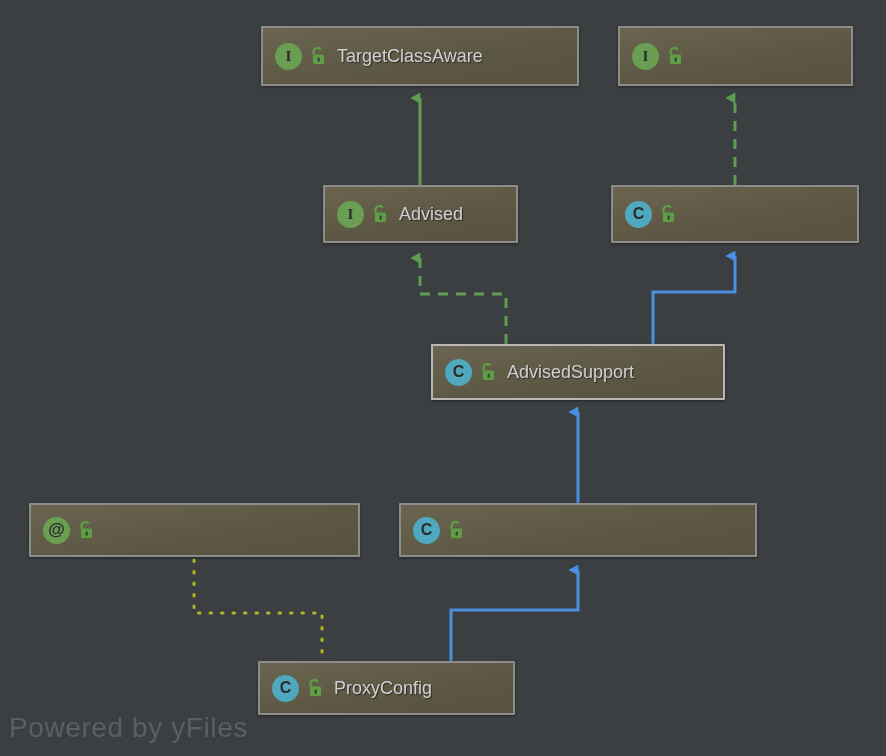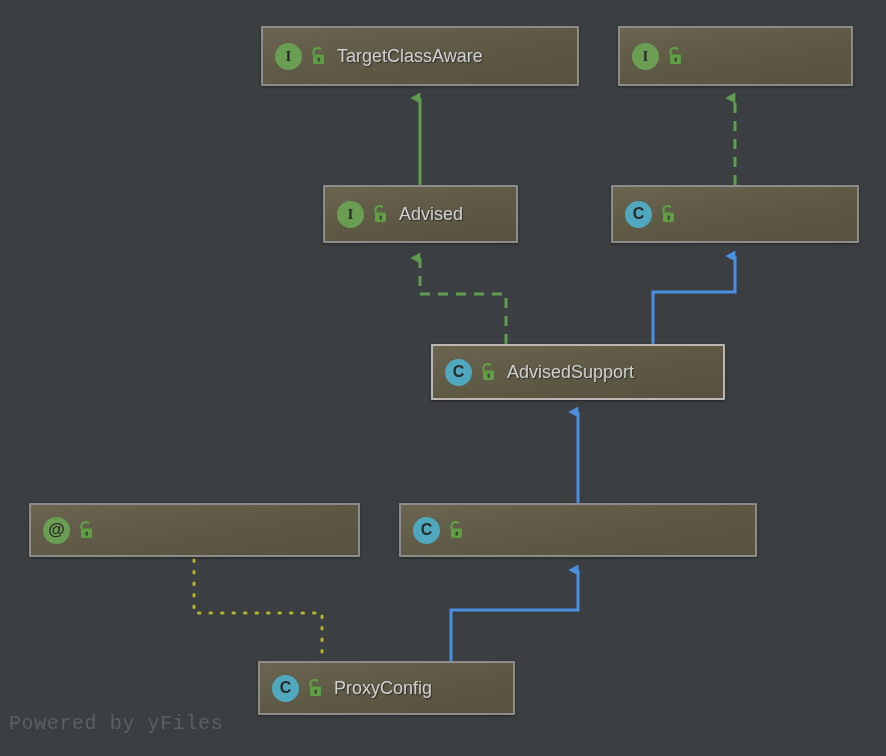--- a/index.html
+++ b/index.html
@@ -64,23 +64,23 @@
     font-size: 18px;
     line-height: 1;
     white-space: nowrap;
     text-shadow: 1px 1px 1px rgba(0,0,0,0.5);
   }
   #watermark {
     position: absolute;
     left: 9px;
     top: 712px;
     color: #5c5f61;
-    font-size: 20px;
+    font-size: 28px;
     letter-spacing: 0.6px;
-    font-family: Liberation Mono, monospace;
+    font-family: Liberation Sans, sans-serif;
   }
 </style>
 </head>
 <body>
 
 <div id="diagram-canvas">
 
   <svg id="edge-layer" width="886" height="756" viewBox="0 0 886 756">
     <defs>
       <marker id="arrow-green" markerWidth="11" markerHeight="11" refX="5.5" refY="9.6" orient="auto" markerUnits="userSpaceOnUse">

